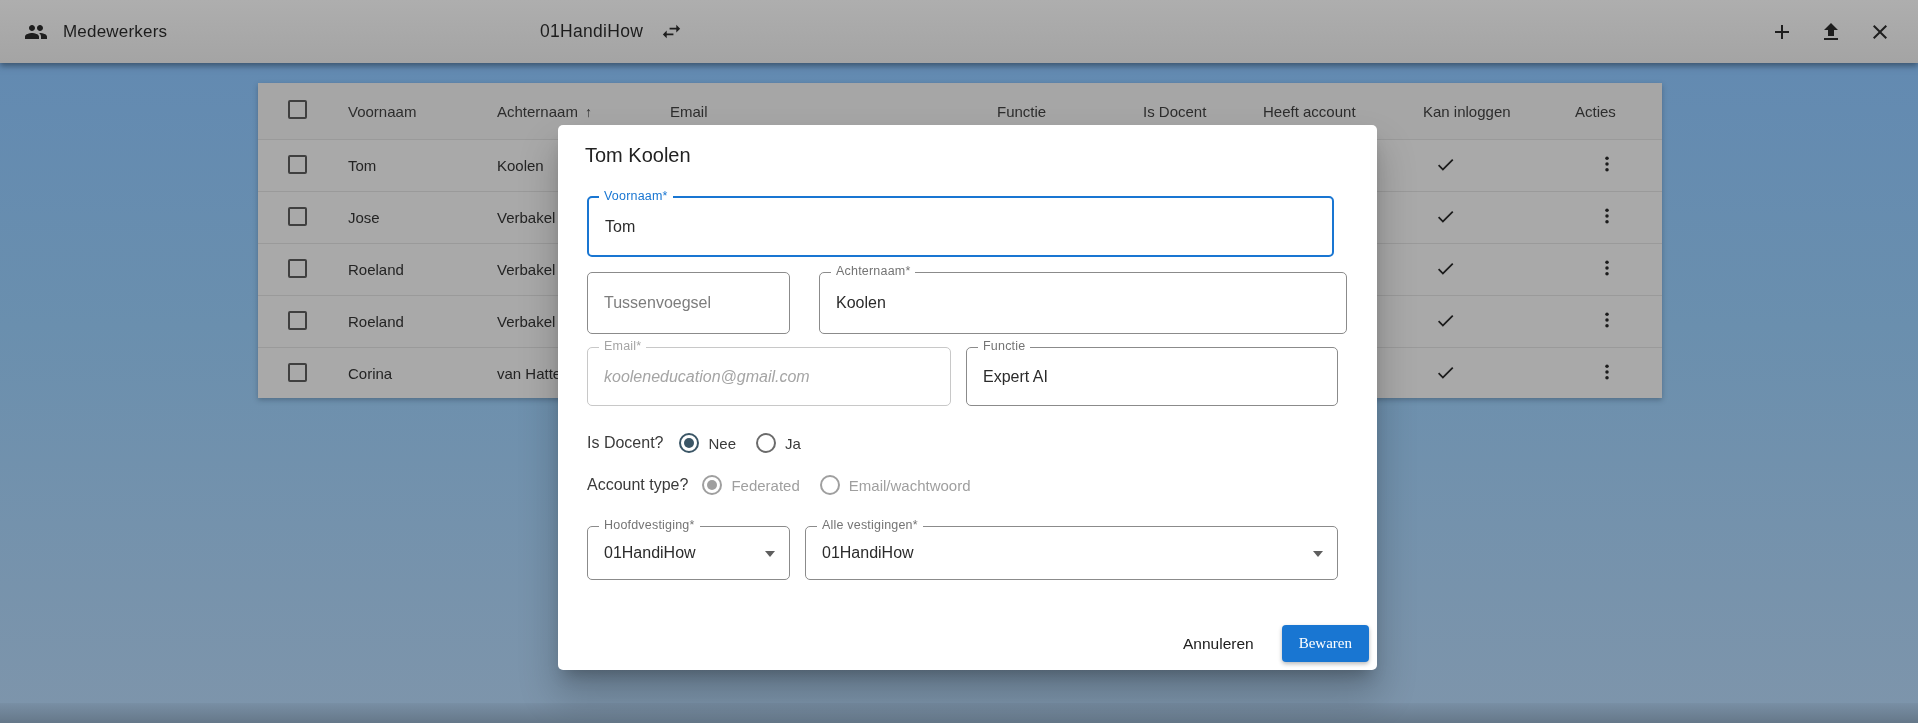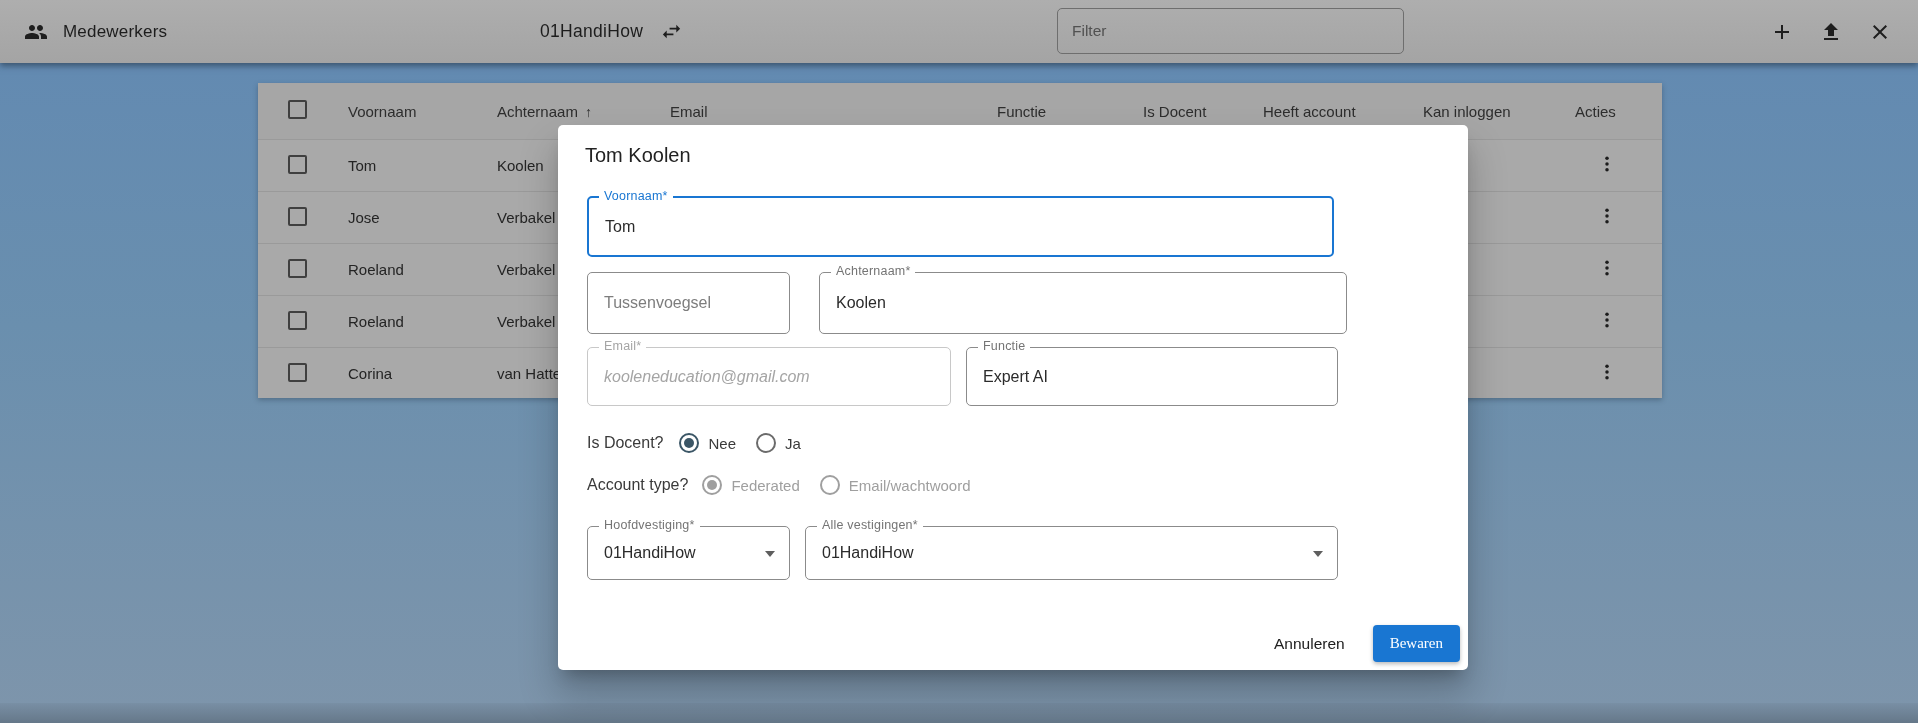--- a/index.html
+++ b/index.html
@@ -44,21 +44,21 @@
   .thead .cell{font-size:15px;font-weight:500;color:#2d2d2d;}
   .cell{font-size:15px;color:#242424;white-space:nowrap;overflow:hidden;}
   .sort-arrow{font-size:14px;font-weight:700;margin-left:7px;color:#2d2d2d;}
   .cbx{width:19px;height:19px;border:2px solid #3f3f3f;border-radius:2px;margin-left:30px;display:inline-block;box-sizing:border-box;}
   .checkmark{display:inline-flex;margin-left:12px;}
   .checkmark svg{width:21px;height:21px;fill:#1c1c1c;}
   .dots{display:inline-flex;margin-left:22px;}
   .dots svg{width:20px;height:20px;fill:#1c1c1c;}
   
   .dialog{
-    position:absolute;left:558px;top:125px;width:910px;height:545px;
+    position:absolute;left:558px;top:125px;width:819px;height:545px;
     background:#ffffff;border-radius:5px;z-index:10;
     box-shadow:0 11px 15px -7px rgba(0,0,0,.25),0 24px 38px 3px rgba(0,0,0,.2);
   }
   .dlg-title{position:absolute;left:27px;top:19px;font-size:20px;font-weight:500;color:#222;}
   .fld{position:absolute;border:1px solid #8b8b8b;border-radius:5px;background:#fff;box-sizing:border-box;}
   .fld .lbl{position:absolute;top:-9px;left:11px;background:#fff;padding:0 5px;font-size:12.5px;color:#747474;letter-spacing:.2px;white-space:nowrap;}
   .fld .val{position:absolute;left:16px;top:50%;transform:translateY(-50%);font-size:16px;color:#2b2b2b;white-space:nowrap;}
   .fld.focused{border:2px solid #1976d2;}
   .fld.focused .lbl{color:#1976d2;left:10px;}
   .fld.disabled{border-color:#c8c8c8;}
@@ -96,23 +96,20 @@
     <span class="tb-title">Medewerkers</span>
   </div>
   <div class="tb-school">
     <span class="tb-school-name">01HandiHow</span>
     <span class="icon22">
       <svg viewBox="0 0 24 24">
           <path d="M6.99 11L3 15l3.99 4v-3H14v-2H6.99v-3zM21 9l-3.99-4v3H10v2h7.01v3L21 9z"></path>
         </svg>
     </span>
   </div>
-  <div class="tb-filter">
-    <input type="text" placeholder="Filter" style="">
-  </div>
   <div class="tb-actions">
     <span class="icon24">
       <svg viewBox="0 0 24 24">
           <path d="M11 5h2v6h6v2h-6v6h-2v-6H5v-2h6z"></path>
         </svg>
     </span>
     <span class="icon24">
       <svg viewBox="0 0 24 24">
           <path d="M9 16h6v-6h4L12 3 5 10h4v6zm-4 2h14v2H5v-2z"></path>
         </svg>

